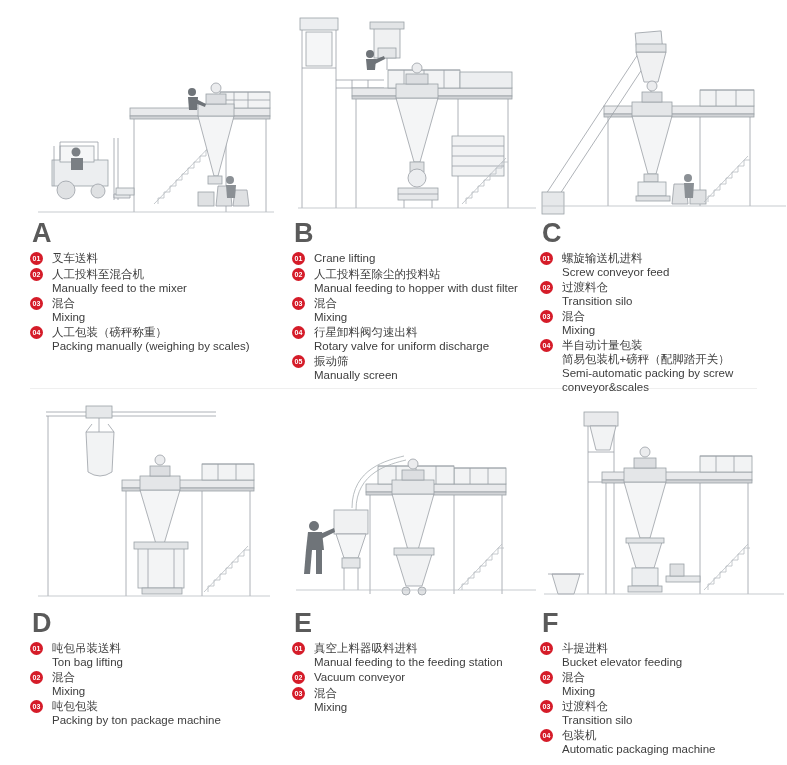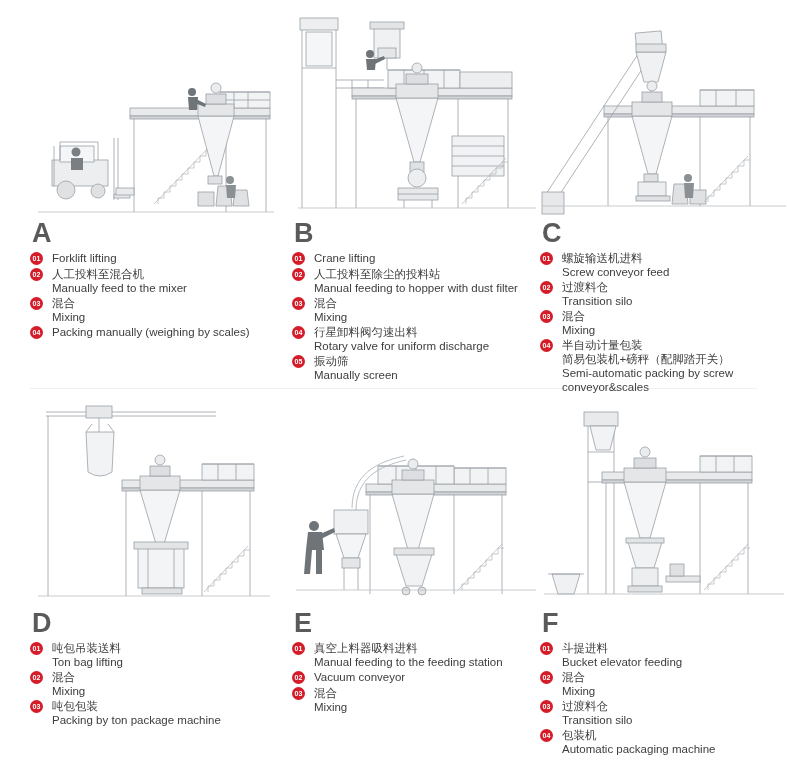--- a/index.html
+++ b/index.html
@@ -123,34 +123,35 @@
 
           <line x1="8" y1="204" x2="244" y2="204" stroke="#b9bec3"></line>
         </g>
       </svg>
     </div>
     <div class="caption">
       <div class="letter">A</div>
       <ul class="steps">
         <li class="step">
           <span class="bullet">01</span>
-          <div class="en">Forklift lifting</div>
+          <div class="cn">叉车送料</div>
         </li>
         <li class="step">
           <span class="bullet">02</span>
           <div class="cn">人工投料至混合机</div>
           <div class="en">Manually feed to the mixer</div>
         </li>
         <li class="step">
           <span class="bullet">03</span>
           <div class="cn">混合</div>
           <div class="en">Mixing</div>
         </li>
         <li class="step">
           <span class="bullet">04</span>
+          <div class="cn">人工包装（磅秤称重）</div>
           <div class="en">Packing manually (weighing by scales)</div>
         </li>
       </ul>
     </div>
   </div>
 
   <div class="panel col2 row1">
     <div class="art">
       <svg width="248" height="212" viewBox="0 0 248 212">
         <g stroke="#9aa0a6" stroke-width="0.8" fill="none">

